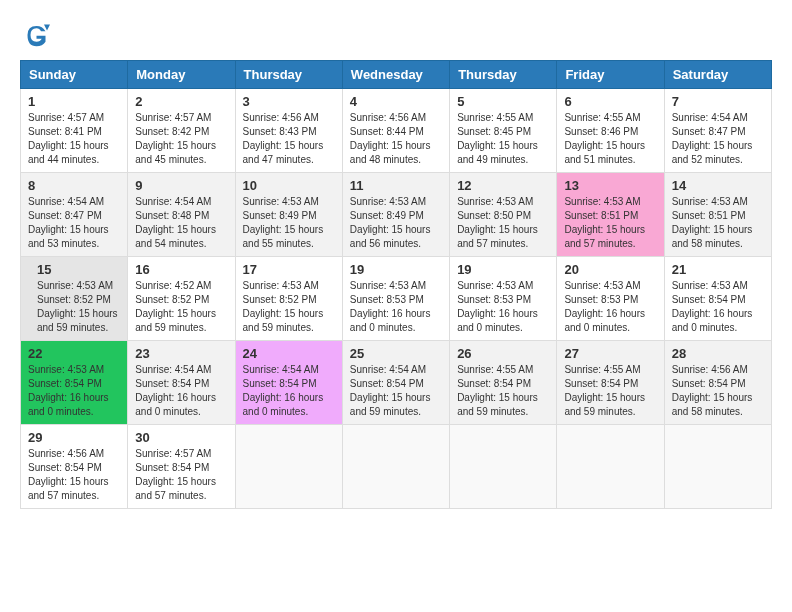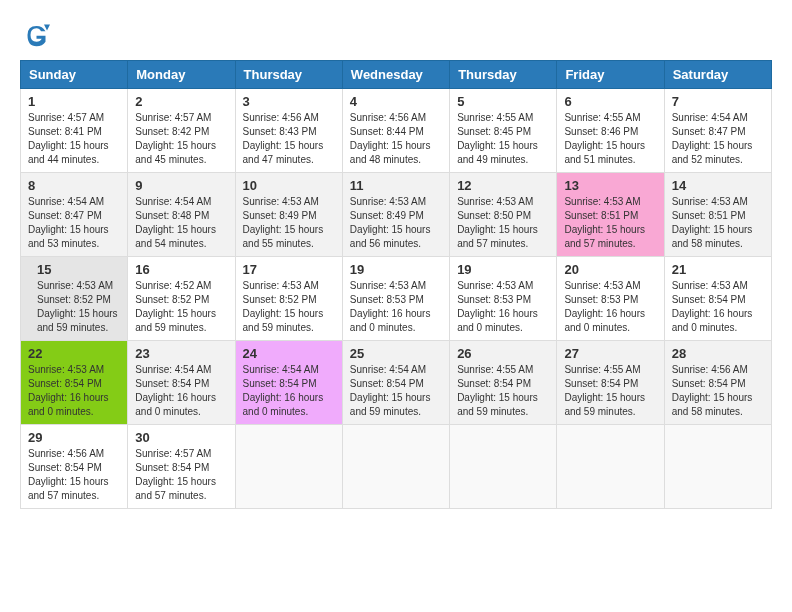--- a/index.html
+++ b/index.html
@@ -289,21 +289,21 @@
         <td style="background: rgb(255, 255, 255);">
         <span class="day-num">21</span>
         <div class="day-info">
           Sunrise: 4:53 AM<br>
           Sunset: 8:54 PM<br>
           Daylight: 16 hours and 0 minutes.
         </div>
       </td>
       </tr>
       <tr>
-        <td style="background: #84cc16;">
+        <td style="background: #22c55e;">
         <span class="day-num">22</span>
         <div class="day-info">
           Sunrise: 4:53 AM<br>
           Sunset: 8:54 PM<br>
           Daylight: 16 hours and 0 minutes.
         </div>
       </td>
         <td style="background: rgb(242, 242, 242);">
         <span class="day-num">23</span>
         <div class="day-info">

